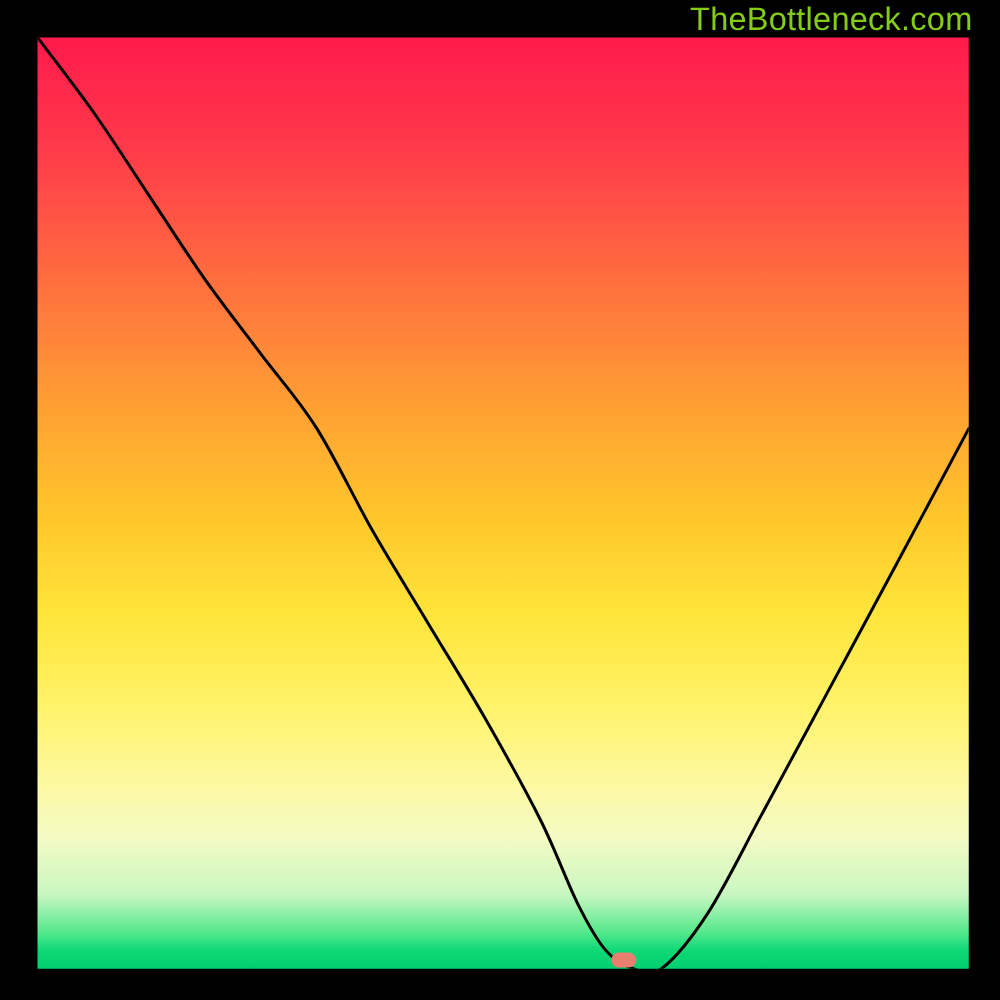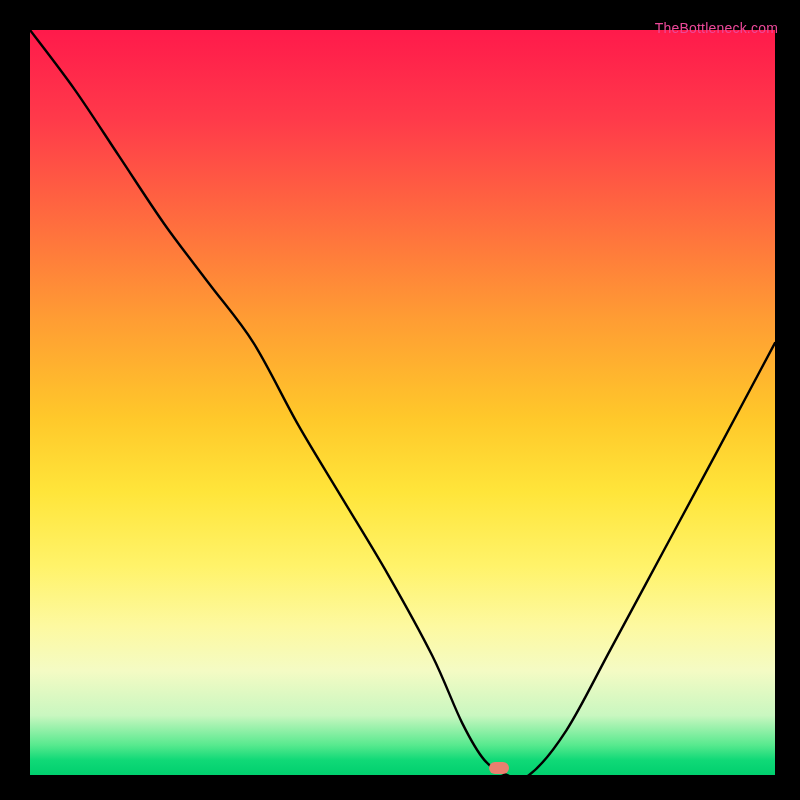--- a/index.html
+++ b/index.html
@@ -50,24 +50,24 @@
   .marker {
     position: absolute;
     width: 20px;
     height: 12px;
     border-radius: 6px;
     background: #e9806f;
     transform: translate(-50%, -50%);
   }
   .watermark {
     position: absolute;
-    top: 20px;
+    top: 0;
     right: 22px;
-    color: #ec4899;
-    font-size: 14px;
+    color: #84cc16;
+    font-size: 26px;
     letter-spacing: 0.2px;
     user-select: none;
   }
 </style>
 </head>
 <body>
 
 <div class="frame">
 
   <div class="plot">

